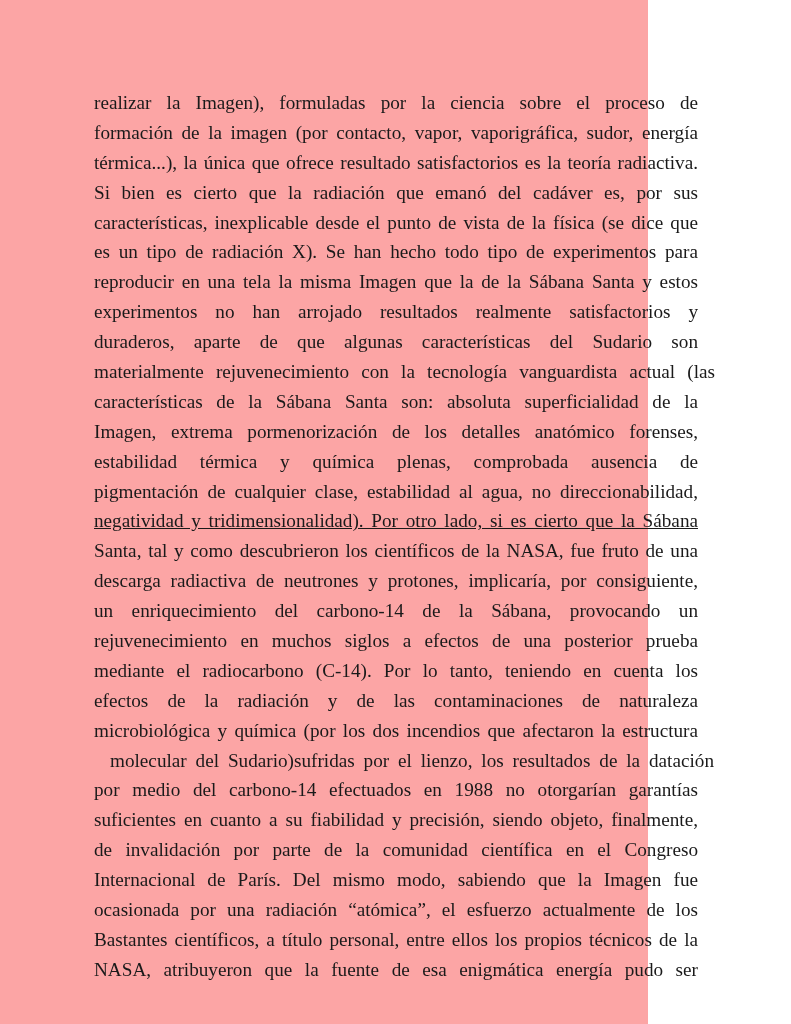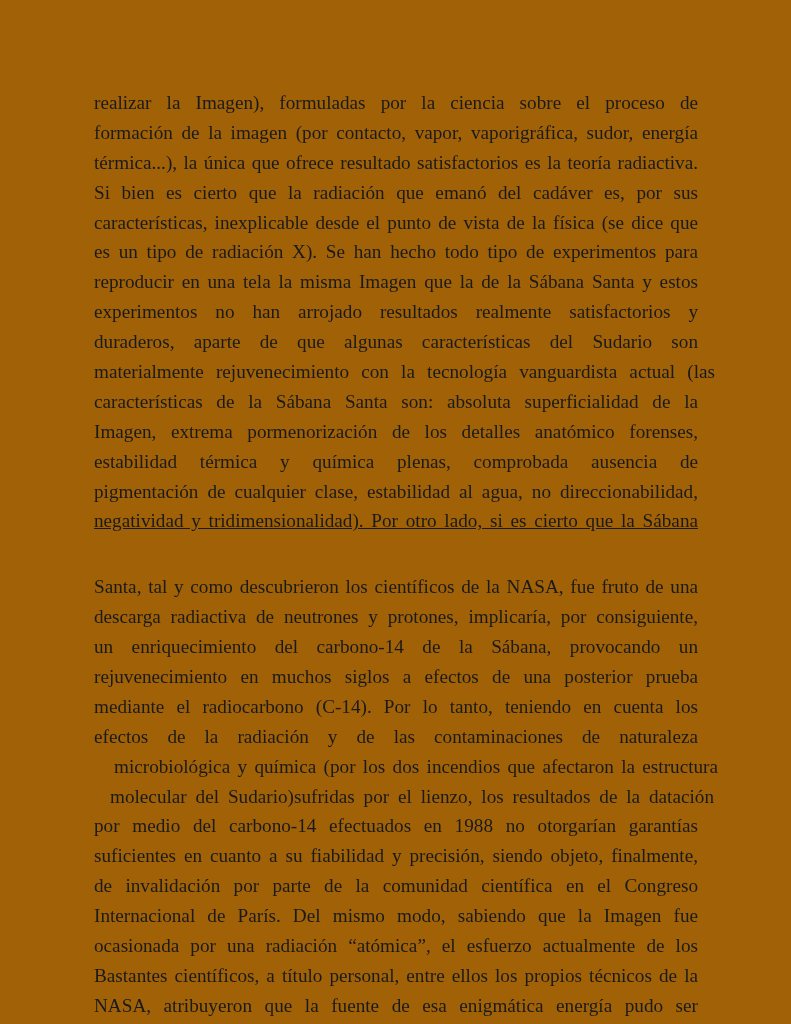--- a/index.html
+++ b/index.html
@@ -9,23 +9,23 @@
   }
   body {
     width: 791px;
     height: 1024px;
     position: relative;
     overflow: hidden;
   }
   .page {
     position: absolute;
     left: 0; top: 0;
-    width: 791px;
+    width: 648px;
     height: 1024px;
-    background: #a16207;
+    background: #fca5a5;
   }
   .text-block {
     position: absolute;
     left: 94px;
     top: 88px;
     width: 604px;
     font-family: "Liberation Serif", "DejaVu Serif", serif;
     font-size: 19.2px;
     line-height: 29.9px;
     color: #1a1a1a;
@@ -55,27 +55,27 @@
     <span class="line" style="text-align: left; text-align-last: left; display: block;"><span style="white-space: nowrap; word-spacing: 3.91707px;">es un tipo de radiación X). Se han hecho todo tipo de experimentos para</span></span>
     <span class="line" style="text-align: left; text-align-last: left; display: block;"><span style="white-space: nowrap; word-spacing: 2.95424px;">reproducir en una tela la misma Imagen que la de la Sábana Santa y estos</span></span>
     <span class="line" style="text-align: left; text-align-last: left; display: block;"><span style="white-space: nowrap; word-spacing: 13.1384px;">experimentos no han arrojado resultados realmente satisfactorios y</span></span>
     <span class="line" style="text-align: left; text-align-last: left; display: block;"><span style="white-space: nowrap; word-spacing: 14.4297px;">duraderos, aparte de que algunas características del Sudario son</span></span>
     <span class="line" style="text-align: left; text-align-last: left; display: block;"><span style="white-space: nowrap; word-spacing: 7.35938px;">materialmente rejuvenecimiento con la tecnología vanguardista actual (las</span></span>
     <span class="line" style="text-align: left; text-align-last: left; display: block;"><span style="white-space: nowrap; word-spacing: 8.92014px;">características de la Sábana Santa son: absoluta superficialidad de la</span></span>
     <span class="line" style="text-align: left; text-align-last: left; display: block;"><span style="white-space: nowrap; word-spacing: 9.79241px;">Imagen, extrema pormenorización de los detalles anatómico forenses,</span></span>
     <span class="line" style="text-align: left; text-align-last: left; display: block;"><span style="white-space: nowrap; word-spacing: 17.9375px;">estabilidad térmica y química plenas, comprobada ausencia de</span></span>
     <span class="line" style="text-align: left; text-align-last: left; display: block;"><span style="white-space: nowrap; word-spacing: 4.17383px;">pigmentación de cualquier clase, estabilidad al agua, no direccionabilidad,</span></span>
     <span class="line" style="text-align: left; text-align-last: left; display: block; text-decoration: underline;"><span style="white-space: nowrap; word-spacing: 2.93182px;">negatividad y tridimensionalidad). Por otro lado, si es cierto que la Sábana</span></span>
-    <span class="line" style="text-align: left; text-align-last: left; display: block; margin-top: 36px;"><span style="white-space: nowrap; word-spacing: 1.90745px;">Santa, tal y como descubrieron los científicos de la NASA, fue fruto de una</span></span>
+    <span class="line" style="text-align: left; text-align-last: left; display: block;"><span style="white-space: nowrap; word-spacing: 1.90745px;">Santa, tal y como descubrieron los científicos de la NASA, fue fruto de una</span></span>
     <span class="line" style="text-align: left; text-align-last: left; display: block;"><span style="white-space: nowrap; word-spacing: 5.01367px;">descarga radiactiva de neutrones y protones, implicaría, por consiguiente,</span></span>
     <span class="line" style="text-align: left; text-align-last: left; display: block;"><span style="white-space: nowrap; word-spacing: 13.627px;">un enriquecimiento del carbono-14 de la Sábana, provocando un</span></span>
     <span class="line" style="text-align: left; text-align-last: left; display: block;"><span style="white-space: nowrap; word-spacing: 8.44271px;">rejuvenecimiento en muchos siglos a efectos de una posterior prueba</span></span>
     <span class="line" style="text-align: left; text-align-last: left; display: block;"><span style="white-space: nowrap; word-spacing: 7.32969px;">mediante el radiocarbono (C-14). Por lo tanto, teniendo en cuenta los</span></span>
     <span class="line" style="text-align: left; text-align-last: left; display: block;"><span style="white-space: nowrap; word-spacing: 14.2517px;">efectos de la radiación y de las contaminaciones de naturaleza</span></span>
-    <span class="line" style="text-align: left; text-align-last: left; display: block;"><span style="white-space: nowrap; word-spacing: 2.53594px; margin-left: 20px;">microbiológica y química (por los dos incendios que afectaron la estructura</span></span>
+    <span class="line" style="text-align: left; text-align-last: left; display: block;"><span style="white-space: nowrap; word-spacing: 2.53594px;">microbiológica y química (por los dos incendios que afectaron la estructura</span></span>
     <span class="line" style="text-align: left; text-align-last: left; display: block;"><span style="white-space: nowrap; word-spacing: 4.07969px; margin-left: 16px;">molecular del Sudario)sufridas por el lienzo, los resultados de la datación</span></span>
     <span class="line" style="text-align: left; text-align-last: left; display: block;"><span style="white-space: nowrap; word-spacing: 7.88889px;">por medio del carbono-14 efectuados en 1988 no otorgarían garantías</span></span>
     <span class="line" style="text-align: left; text-align-last: left; display: block;"><span style="white-space: nowrap; word-spacing: 3.12031px;">suficientes en cuanto a su fiabilidad y precisión, siendo objeto, finalmente,</span></span>
     <span class="line" style="text-align: left; text-align-last: left; display: block;"><span style="white-space: nowrap; word-spacing: 8.50625px;">de invalidación por parte de la comunidad científica en el Congreso</span></span>
     <span class="line" style="text-align: left; text-align-last: left; display: block;"><span style="white-space: nowrap; word-spacing: 7.32969px;">Internacional de París. Del mismo modo, sabiendo que la Imagen fue</span></span>
     <span class="line" style="text-align: left; text-align-last: left; display: block;"><span style="white-space: nowrap; word-spacing: 6.26042px;">ocasionada por una radiación “atómica”, el esfuerzo actualmente de los</span></span>
     <span class="line" style="text-align: left; text-align-last: left; display: block;"><span style="white-space: nowrap; word-spacing: 2.25284px;">Bastantes científicos, a título personal, entre ellos los propios técnicos de la</span></span>
     <span class="line last" style="text-align: left; text-align-last: left; display: block;"><span style="white-space: nowrap; word-spacing: 7.74062px;">NASA, atribuyeron que la fuente de esa enigmática energía pudo ser</span></span>
   </div>
 </div>

